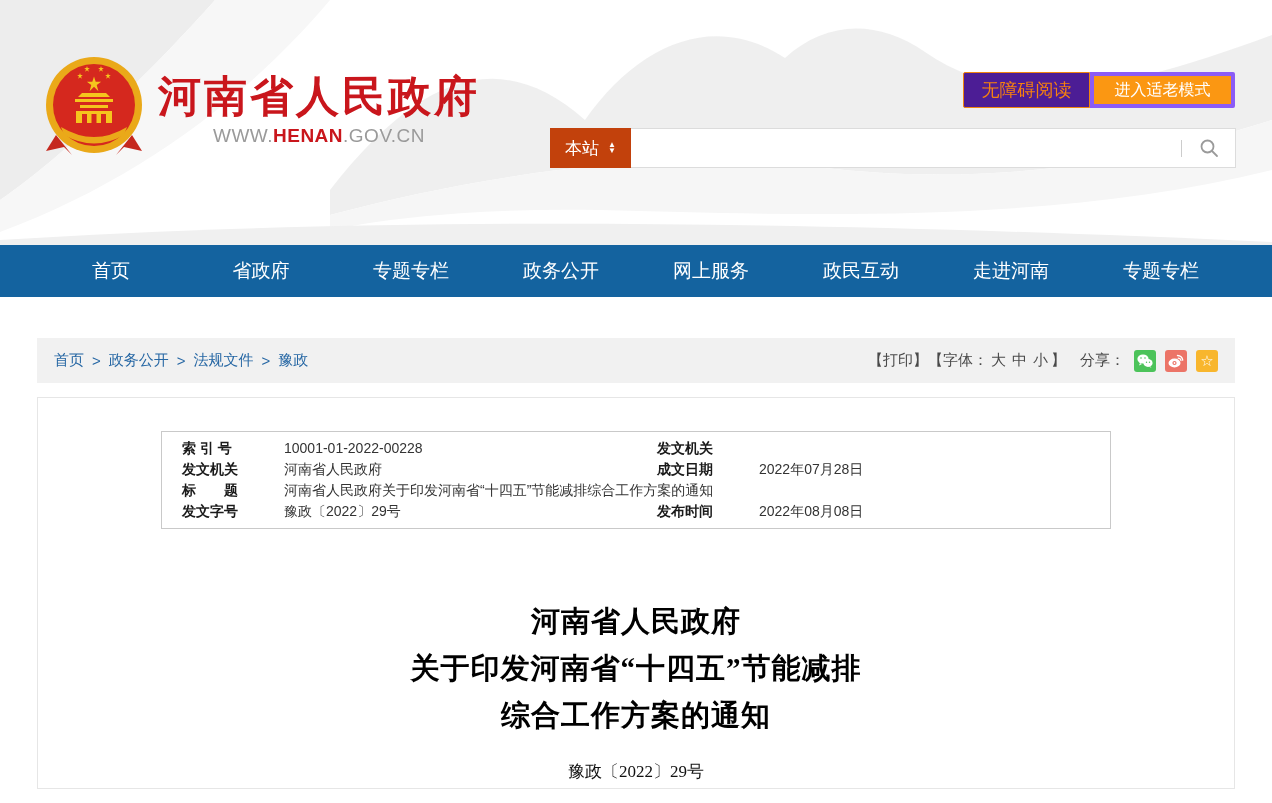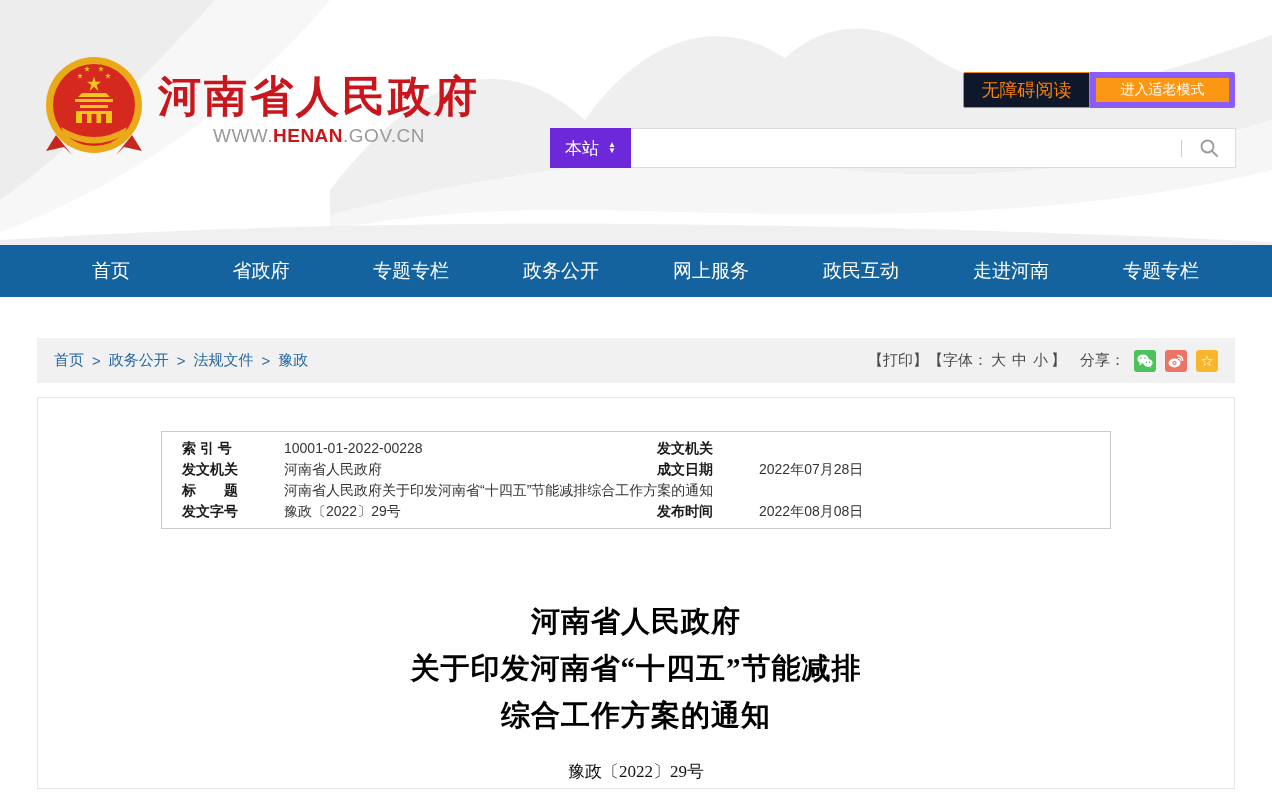--- a/index.html
+++ b/index.html
@@ -12,29 +12,29 @@
   .header-inner { position:relative; z-index:1; width:100%; height:100%; }
 
   .brand { position:absolute; left:44px; top:54px; display:flex; align-items:flex-start; }
   .emblem { width:100px; height:106px; }
   .brand-text { margin:20px 0 0 14px; }
   .site-title { font-size:43px; font-weight:bold; color:#c9161c; letter-spacing:3px; line-height:1.05; }
   .site-url { margin-top:6px; text-align:center; font-size:19px; color:#9a9a9a; letter-spacing:.5px; }
   .site-url .hl { color:#c9161c; font-weight:bold; }
 
   .header-actions { position:absolute; top:72px; right:37px; display:flex; }
-  .btn-accessible { width:127px; height:36px; background:#0f172a; border:1px solid #f0850f;
+  .btn-accessible { width:127px; height:36px; background:#4c1d95; border:1px solid #f0850f;
                     color:#f7820e; font-size:18px; cursor:pointer; border-radius:2px 0 0 2px;
                     font-family:Liberation Sans, sans-serif; }
-  .btn-elder { width:145px; height:36px; background:#fb9712; border:6px solid #8b5cf6;
-               color:#fff; font-size:14px; cursor:pointer; border-radius:0 2px 2px 0;
+  .btn-elder { width:145px; height:36px; background:#fb9712; border:4px solid #8b5cf6;
+               color:#fff; font-size:16px; cursor:pointer; border-radius:0 2px 2px 0;
                font-family:inherit; }
 
   .search-bar { position:absolute; left:550px; top:128px; width:686px; height:40px; display:flex; }
-  .search-scope { width:81px; background:#6d28d9; color:#fff; font-size:17px; display:flex;
+  .search-scope { width:81px; background:#c2410c; color:#fff; font-size:17px; display:flex;
                   align-items:center; justify-content:center; gap:9px; cursor:pointer; }
   .scope-arrows { display:flex; flex-direction:column; font-size:8px; line-height:6px; color:#fff; }
   .search-input-wrap { flex:1; border:1px solid #dcdcdc; border-left:none; background:#fff;
                        display:flex; align-items:center; }
   .search-input { flex:1; height:100%; border:none; outline:none; font-size:15px; padding:0 14px;
                   font-family:inherit; background:transparent; }
   .search-divider { width:1px; height:17px; background:#ccc; }
   .search-icon-btn { border:none; background:none; cursor:pointer; padding:0 16px 0 17px;
                      display:flex; align-items:center; }
 

